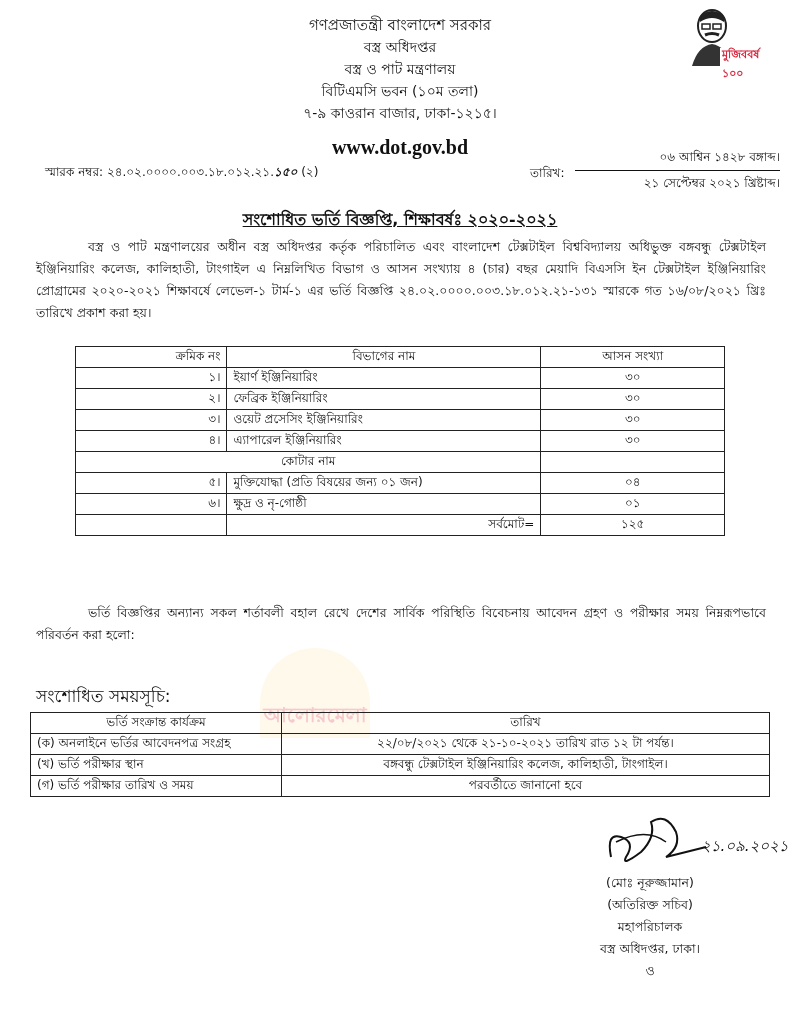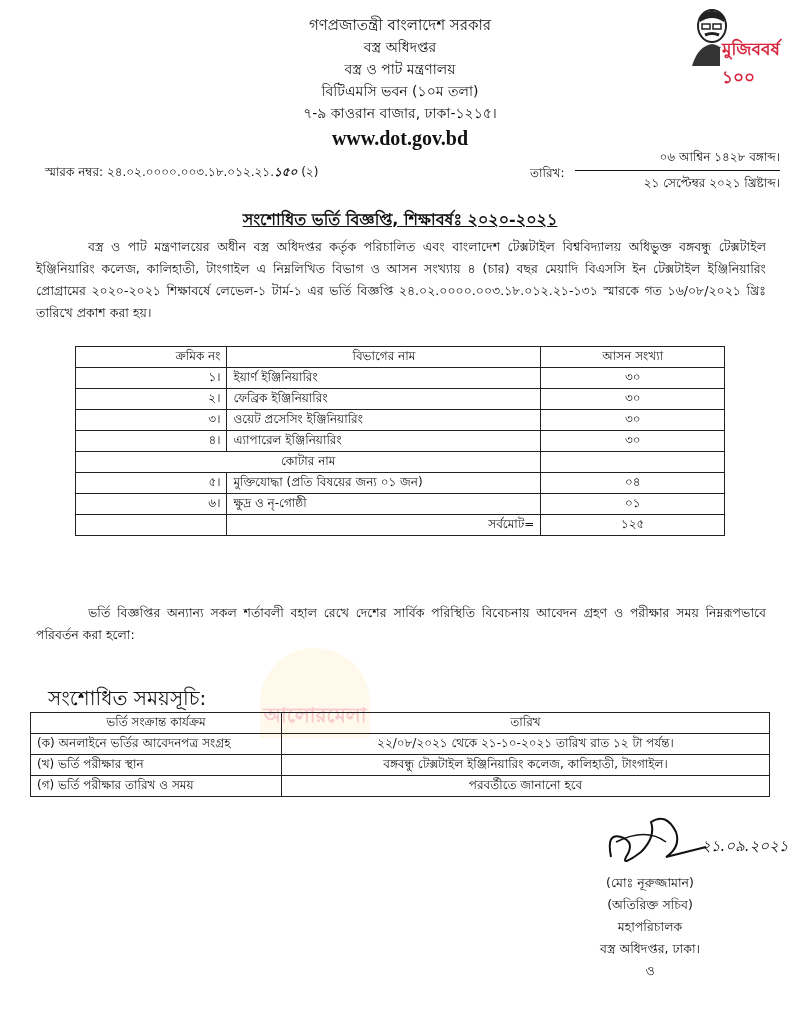--- a/index.html
+++ b/index.html
@@ -4,21 +4,21 @@
 <style>
   html, body { margin: 0; padding: 0; background: #ffffff; }
   body {
     width: 800px; height: 1010px; position: relative; overflow: hidden;
     font-family: "DejaVu Sans", "Liberation Sans", sans-serif;
     color: #111111;
   }
   .header { position: absolute; top: 14px; left: 0; width: 800px; text-align: center; }
   .header div { font-size: 14px; line-height: 22px; }
   .header .line1 { font-size: 15px; }
-  .header .website { font-family: "Liberation Serif", "DejaVu Serif", serif; font-size: 20px; font-weight: bold; line-height: 24px; margin-top: 2px; }
+  .header .website { font-family: "Liberation Serif", "DejaVu Serif", serif; font-size: 20px; font-weight: bold; line-height: 24px; margin-top: 11px; }
 
   .logo { position: absolute; left: 680px; top: 8px; width: 100px; height: 60px; }
 
   .memo { position: absolute; left: 45px; top: 163px; font-size: 12px; }
   .memo .handwritten { font-weight: bold; font-style: italic; }
   .date-block { position: absolute; left: 520px; top: 148px; width: 270px; height: 50px; }
   .date-label { position: absolute; left: 10px; top: 16px; font-size: 12px; }
   .date-bn { position: absolute; left: 60px; top: 0; width: 200px; text-align: right; font-size: 12px; }
   .date-line { position: absolute; left: 55px; top: 22px; width: 205px; border-top: 1px solid #111; }
   .date-en { position: absolute; left: 60px; top: 26px; width: 200px; text-align: right; font-size: 12px; }
@@ -31,21 +31,21 @@
   .para2 { top: 602px; text-indent: 52px; }
 
   table.seats { position: absolute; left: 75px; top: 346px; width: 650px; border-collapse: collapse; font-size: 12px; }
   table.seats td { border: 1.5px solid #222; height: 20px; padding: 0 6px; }
   table.seats .c1 { width: 138px; text-align: right; margin-top: 10px; }
   table.seats .c2 { width: 300px; text-align: left; }
   table.seats .c3 { width: 170px; text-align: center; }
   table.seats .hdr-c2 { text-align: center; }
   table.seats .tot { text-align: right; }
 
-  .sched-title { position: absolute; left: 36px; top: 683px; font-size: 20px; margin-left: 12px; }
+  .sched-title { position: absolute; left: 36px; top: 683px; font-size: 17px; }
 
   table.sched { position: absolute; left: 30px; top: 712px; width: 740px; border-collapse: collapse; font-size: 12px; }
   table.sched td { border: 1.5px solid #222; height: 20px; padding: 0 6px; }
   table.sched .a { width: 238px; }
   table.sched .b { text-align: center; }
   table.sched .h { text-align: center; border-radius: 8px; }
 
   .watermark { position: absolute; left: 245px; top: 640px; width: 140px; height: 100px; pointer-events: none; }
   .watermark .sun { position: absolute; left: 15px; top: 8px; width: 110px; height: 90px; border-radius: 55px 55px 0 0; background: #fff8e6; opacity: 0.8; }
   .watermark .wm-text { position: absolute; left: 10px; top: 60px; width: 120px; text-align: center; color: #f6c9cf; font-size: 20px; font-weight: bold; }
@@ -68,21 +68,21 @@
 <div class="logo">
   <svg width="100" height="60" viewBox="0 0 100 60">
     <ellipse cx="32" cy="18" rx="14" ry="16" fill="#ffffff" stroke="#222" stroke-width="2"></ellipse>
     <path d="M20 8 Q32 -2 44 8 L44 14 Q32 6 20 14 Z" fill="#222"></path>
     <rect x="22" y="16" width="8" height="5" fill="none" stroke="#222" stroke-width="1.5"></rect>
     <rect x="33" y="16" width="8" height="5" fill="none" stroke="#222" stroke-width="1.5"></rect>
     <path d="M25 27 Q32 24 39 27" stroke="#222" stroke-width="3" fill="none"></path>
     <path d="M12 58 Q18 38 32 36 Q46 38 52 58 Z" fill="#333"></path>
     <rect x="40" y="40" width="55" height="18" fill="#ffffff"></rect>
   </svg>
-  <span style="position:absolute;left:42px;top:28px;font-size:17px;font-weight:bold;color:#d7263d;">মুজিববর্ষ ১০০</span>
+  <span style="position:absolute;left:42px;top:38px;font-size:11px;font-weight:bold;color:#d7263d;">মুজিববর্ষ ১০০</span>
 </div>
 
 <div class="memo">
   <span>স্মারক নম্বর:</span>
   <span>২৪.০২.০০০০.০০৩.১৮.০১২.২১.</span><span class="handwritten">১৫০</span>
   <span>(২)</span>
 </div>
 
 <div class="date-block">
   <span class="date-label">তারিখ:</span>

